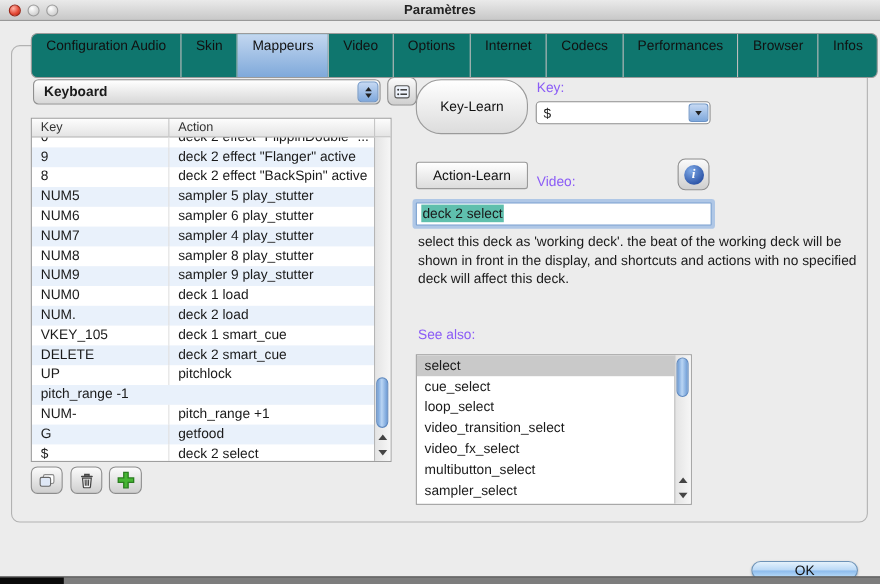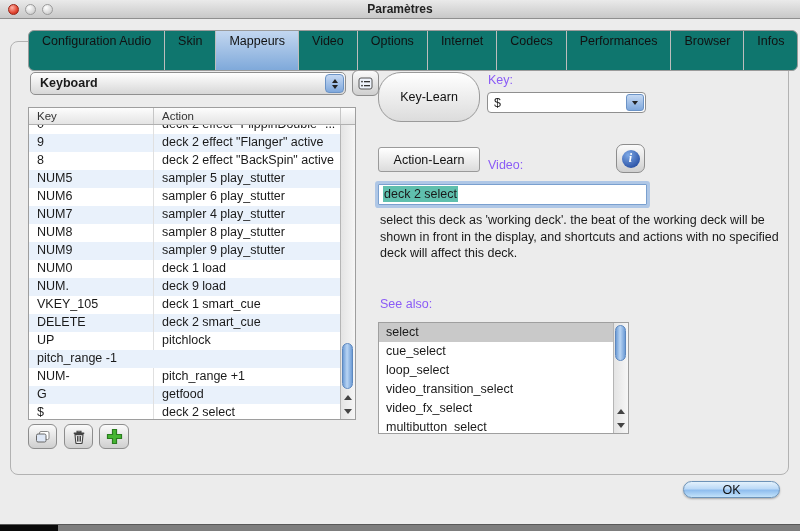--- a/index.html
+++ b/index.html
@@ -101,27 +101,27 @@
     color:#fff; font:italic bold 12px "Liberation Serif", serif;
     display:flex; align-items:center; justify-content:center;
   }
   .action-input {
     position:absolute; left:378px; top:184px; width:269px; height:21px; background:#fff;
     border:1px solid #7aa0cf; box-shadow:0 0 0 3px rgba(125,170,225,.55);
     border-radius:1px; font-size:12.5px; padding:2px 4px;
   }
   .action-input .sel { background:#5fbfad; padding:1px 1px; }
   .desc { position:absolute; left:380px; top:212px; width:420px; font-size:12.5px; line-height:16.5px; color:#1a1a1a; }
-  .listbox { position:absolute; left:378px; top:322px; width:251px; height:112px; border:1px solid #9f9f9f; background:#fff; overflow:hidden; }
+  .listbox { position:absolute; left:378px; top:322px; width:251px; height:137px; border:1px solid #9f9f9f; background:#fff; overflow:hidden; }
   .sa-items { position:absolute; left:0; top:0; right:15px; bottom:0; overflow:hidden; }
   .sa-item { height:19px; padding:2px 0 0 7px; font-size:12.5px; white-space:nowrap; }
   .sa-item.selected { background:#c9c9c9; }
   
   .ok-btn {
-    position:absolute; left:683px; top:481px; width:97px; height:17px; border-radius:11px;
+    position:absolute; left:683px; top:510px; width:97px; height:17px; border-radius:11px;
     background:linear-gradient(#e3f1fc,#bcdaf7 45%,#8fbdee 55%,#c2e2fa);
     border:1px solid #6d93b8; box-shadow:0 1px 2px rgba(0,0,0,.3);
     display:flex; align-items:center; justify-content:center; font-size:12.5px; color:#111;
   }
   
   .bottom-strip { position:absolute; left:0; top:524px; width:800px; height:7px; background:#7d7d7d; border-top:1px solid #585858; }
   .bottom-strip .black { position:absolute; left:0; top:0; width:58px; height:7px; background:#0a0a0a; }
 </style>
 </head>
 <body>
@@ -206,21 +206,21 @@
         <div class="kt-row">
           <div class="kt-key">NUM9</div>
           <div class="kt-action">sampler 9 play_stutter</div>
         </div>
         <div class="kt-row">
           <div class="kt-key">NUM0</div>
           <div class="kt-action">deck 1 load</div>
         </div>
         <div class="kt-row">
           <div class="kt-key">NUM.</div>
-          <div class="kt-action">deck 9 load</div>
+          <div class="kt-action">deck 2 load</div>
         </div>
         <div class="kt-row">
           <div class="kt-key">VKEY_105</div>
           <div class="kt-action">deck 1 smart_cue</div>
         </div>
         <div class="kt-row">
           <div class="kt-key">DELETE</div>
           <div class="kt-action">deck 2 smart_cue</div>
         </div>
         <div class="kt-row">

